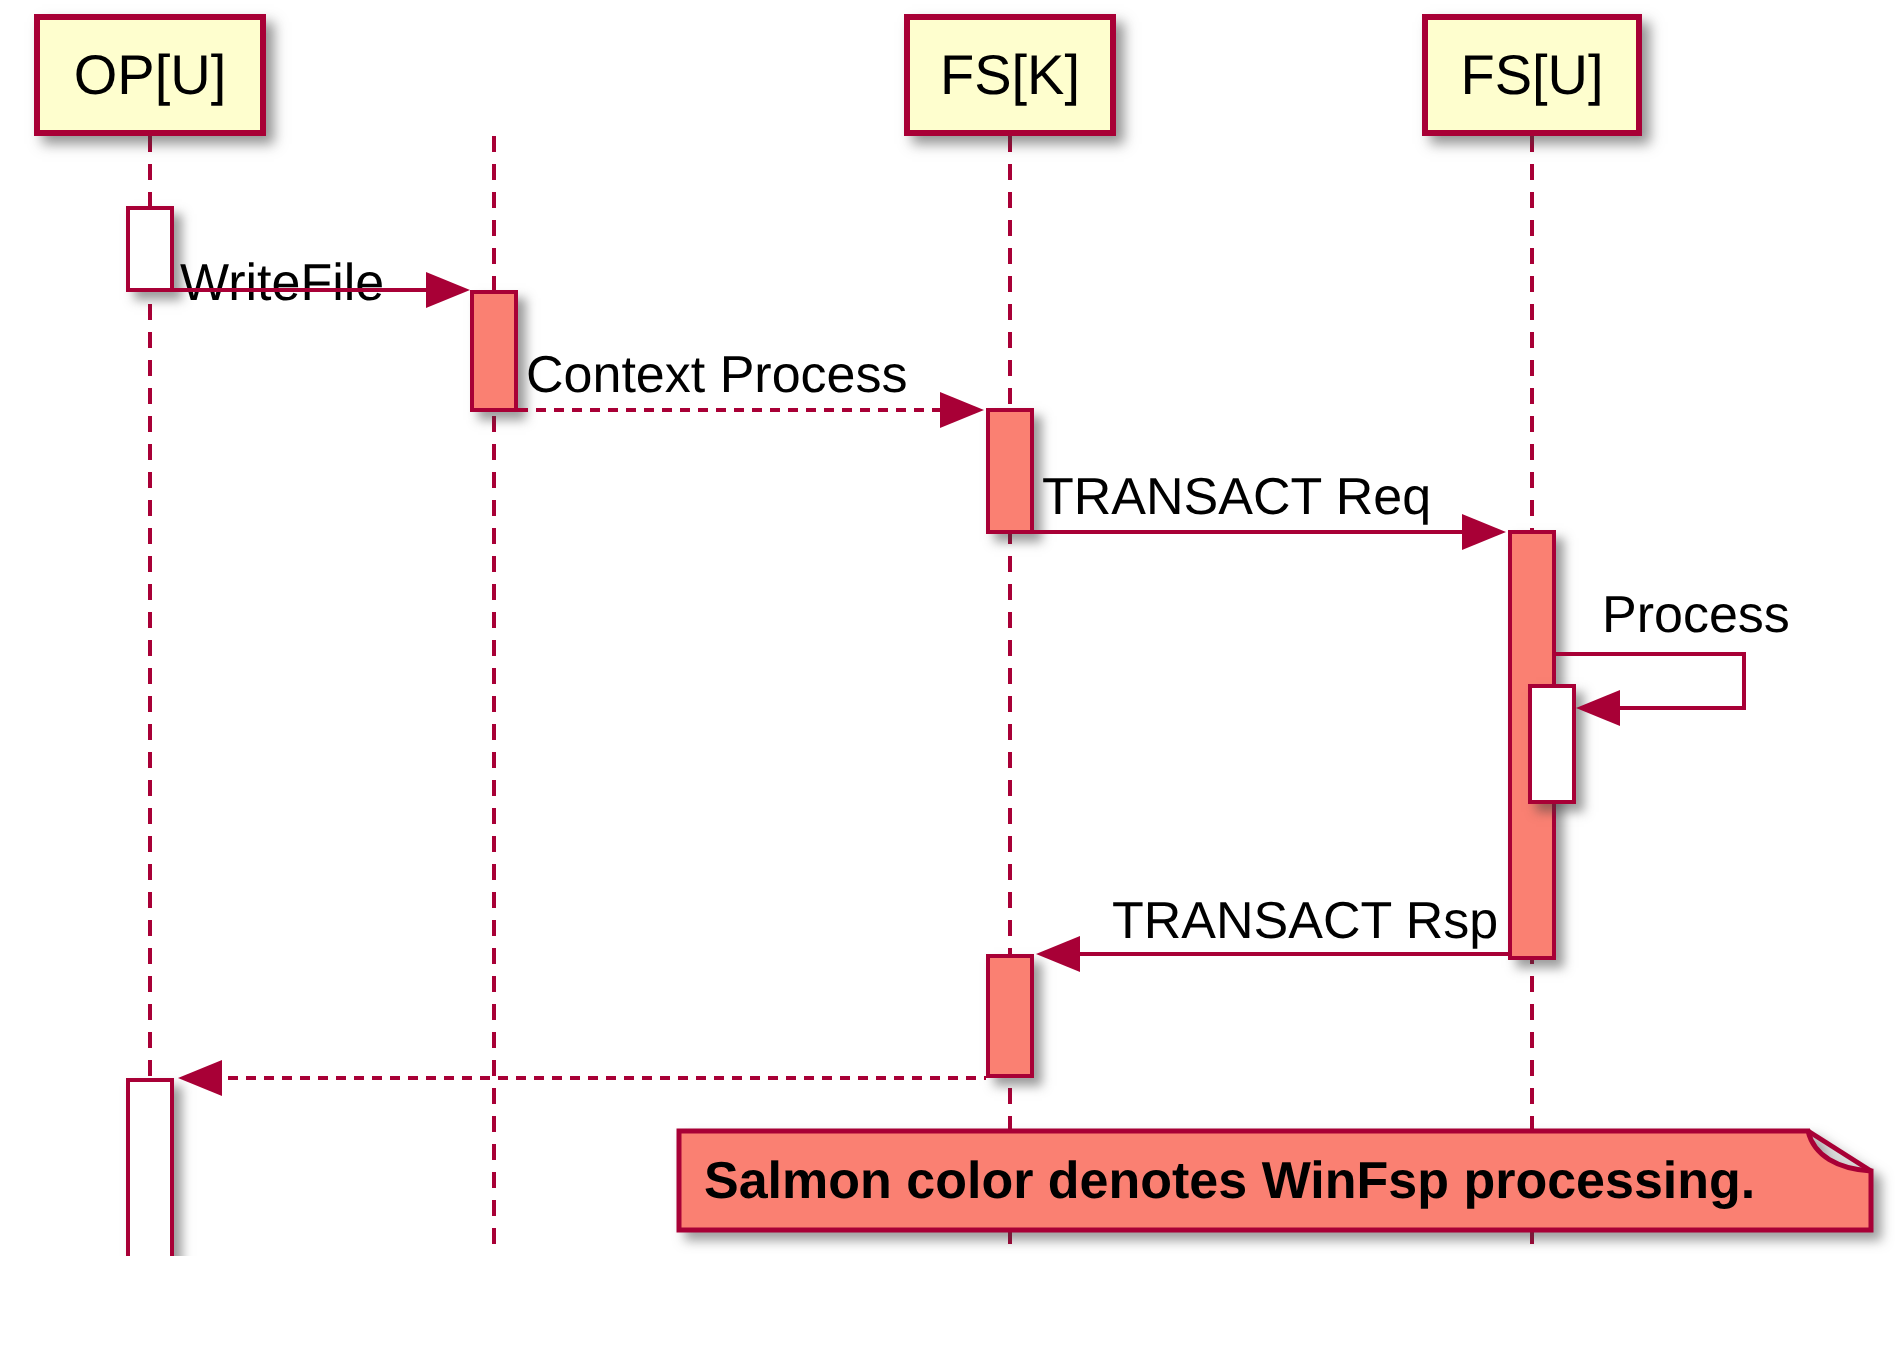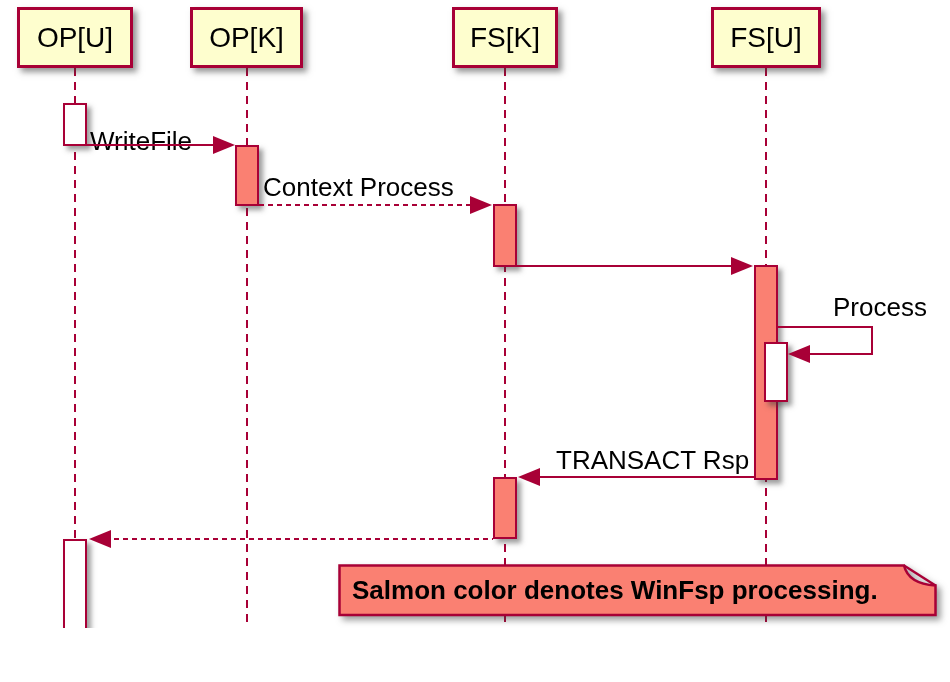--- a/index.html
+++ b/index.html
@@ -75,23 +75,20 @@
 <div id="canvas">
 
   <div class="lifeline" style="left:74px"></div>
   <div class="lifeline" style="left:246px"></div>
   <div class="lifeline" style="left:504px"></div>
   <div class="lifeline" style="left:765px"></div>
 
   <div class="participant" style="left:17px;width:116px">
     <span>OP[U]</span>
   </div>
-  <div class="participant" style="left:190px;width:113px">
-    <span>OP[K]</span>
-  </div>
   <div class="participant" style="left:711px;width:110px">
     <span>FS[U]</span>
   </div>
   <div class="participant" style="left:452px;width:106px">
     <span>FS[K]</span>
   </div>
 
   <div class="activation act-white" style="left:63px;top:103px;height:43px"></div>
   <div class="activation act-salmon" style="left:235px;top:145px;height:61px"></div>
   <div class="activation act-salmon" style="left:493px;top:204px;height:63px"></div>
@@ -101,24 +98,25 @@
   <div class="activation act-white" style="left:63px;top:539px;height:101px"></div>
 
   <div class="msg-label" style="left:90px;top:126px">WriteFile</div>
   <div class="line-solid" style="left:87px;top:144px;width:130px"></div>
   <div class="arrow-r" style="left:213px;top:136px"></div>
 
   <div class="msg-label" style="left:263px;top:172px">Context Process</div>
   <div class="line-dashed" style="left:259px;top:204px;width:215px"></div>
   <div class="arrow-r" style="left:470px;top:196px"></div>
 
+  <div class="msg-label" style="left:521px;top:233px">TRANSACT Req</div>
   <div class="line-solid" style="left:517px;top:265px;width:219px"></div>
   <div class="arrow-r" style="left:731px;top:257px"></div>
 
-  <div class="msg-label" style="left:833px;top:292px">Process</div>
+  <div class="msg-label" style="left:801px;top:292px">Process</div>
   <div class="line-solid" style="left:777px;top:326px;width:96px"></div>
   <div class="line-vert" style="left:871px;top:326px;height:29px"></div>
   <div class="line-solid" style="left:806px;top:353px;width:67px"></div>
   <div class="arrow-l" style="left:788px;top:345px"></div>
 
   <div class="msg-label" style="left:556px;top:445px">TRANSACT Rsp</div>
   <div class="line-solid" style="left:534px;top:476px;width:220px"></div>
   <div class="arrow-l" style="left:518px;top:468px"></div>
 
   <div class="line-dashed" style="left:105px;top:538px;width:388px"></div>

